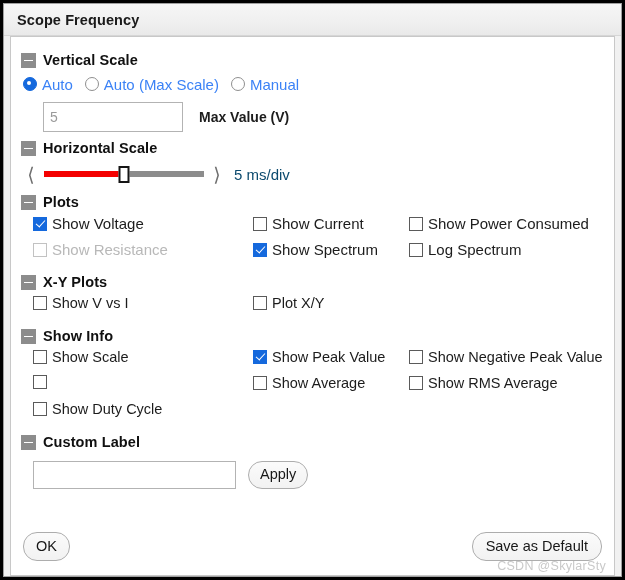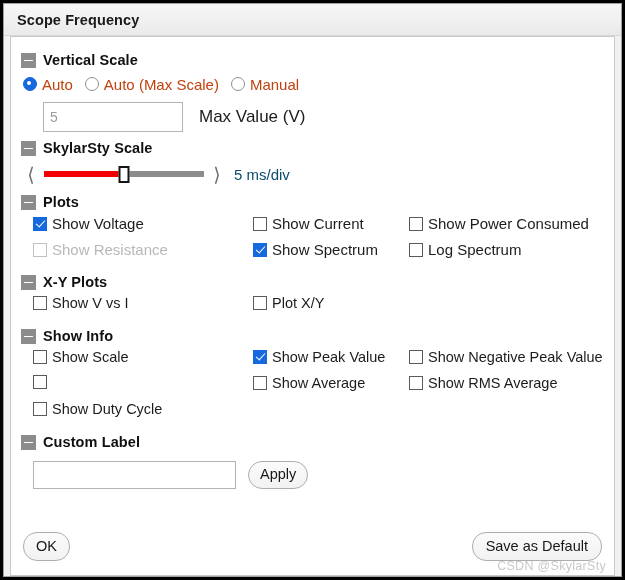--- a/index.html
+++ b/index.html
@@ -109,44 +109,45 @@
     background: #1569dd;
   }
   .radio.on .dot::after {
     content: "";
     position: absolute;
     left: 3.2px; top: 3.2px;
     width: 4.2px; height: 4.2px;
     border-radius: 50%;
     background: #fff;
   }
-  .radio .lbl { font-size: 15px; color: #c2410c; }
+  .radio .lbl { font-size: 15px; color: #3b82f6; }
 
   
   .field-row {
     display: flex;
     align-items: center;
     margin: 4px 0 4px 22px;
     height: 32px;
   }
   .txtbox {
     width: 140px; height: 30px;
     border: 1px solid #b3b3b3;
     background: #fff;
     font-family: "Liberation Sans", sans-serif;
     font-size: 14px;
     color: #202020;
     padding: 0 6px;
     outline: none;
   }
   .txtbox::placeholder { color: #9a9a9a; opacity: 1; }
   .field-label {
-    font-size: 17px;
+    font-size: 14px;
     color: #1c1c1c;
     margin-left: 16px;
+    font-weight: bold;
   }
 
   
   .slider-row {
     display: flex;
     align-items: center;
     margin: 2px 0 4px 2px;
     height: 26px;
   }
   .arrow {
@@ -323,21 +324,21 @@
         </div>
       </div>
 
       <div class="field-row">
         <input class="txtbox" type="text" placeholder="5" style="">
         <span class="field-label">Max Value (V)</span>
       </div>
 
       <div class="section-head">
         <div class="collapse-btn"></div>
-        <span class="section-title">SkylarSty Scale</span>
+        <span class="section-title">Horizontal Scale</span>
       </div>
 
       <div class="slider-row">
         <span class="arrow">⟨</span>
         <div class="track">
           <div class="base"></div>
           <div class="fill" id="slider-fill" style="width: 50%; background: rgb(244, 0, 0);"></div>
           <div class="thumb" id="slider-thumb" style="left: 50%;"></div>
         </div>
         <span class="arrow">⟩</span>

